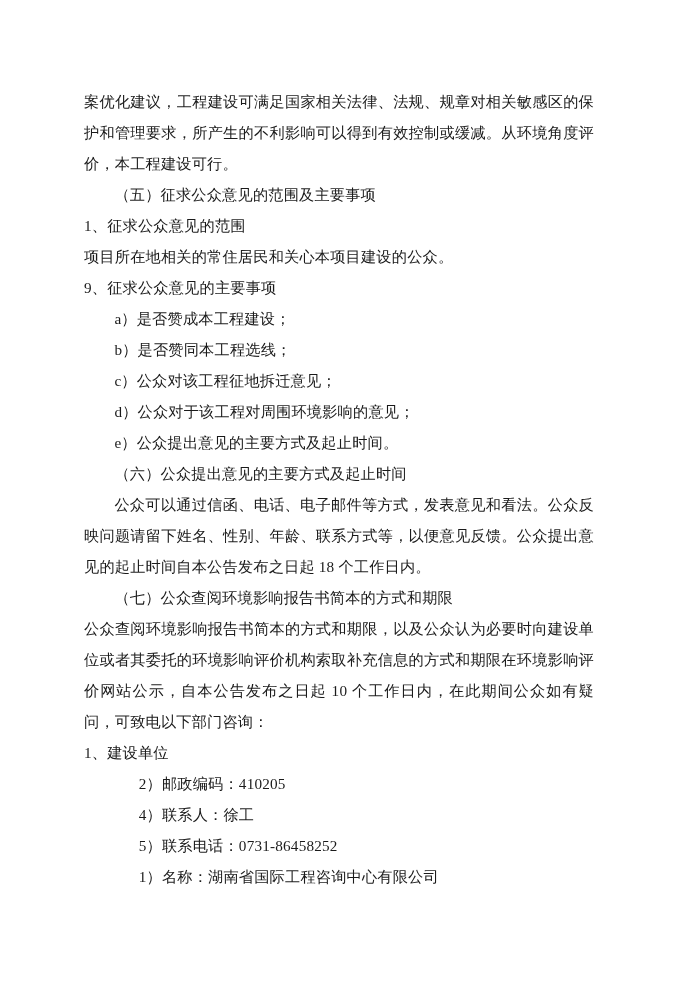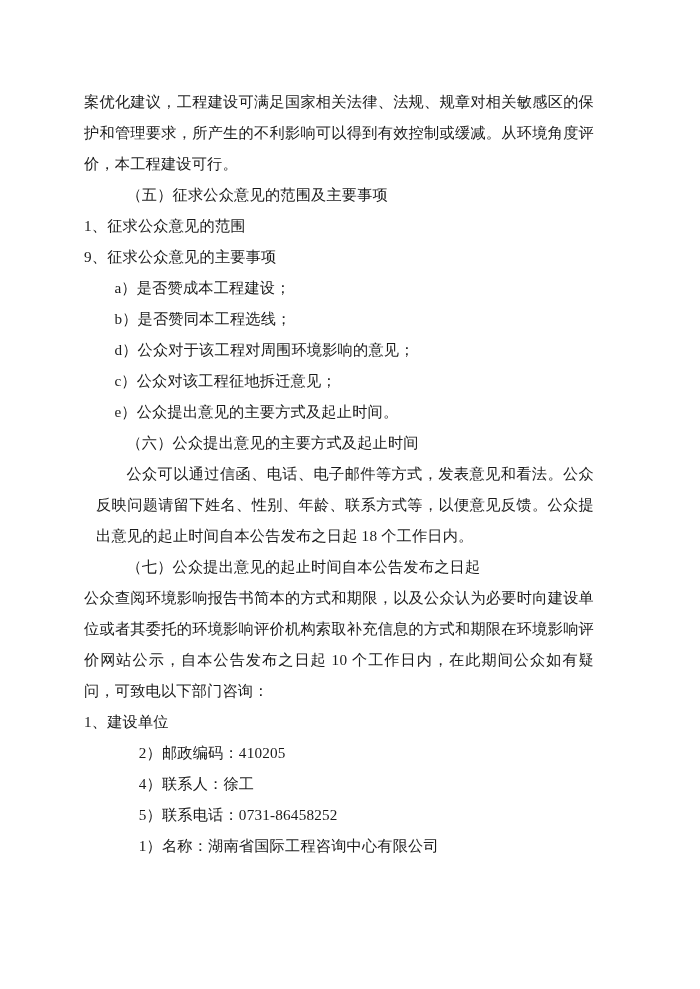--- a/index.html
+++ b/index.html
@@ -28,42 +28,43 @@
     text-align: justify;
     letter-spacing: 0.2px;
   }
   p {
     margin: 0;
     padding: 0;
     text-align: justify;
     text-justify: inter-ideograph;
   }
   .p-flush { text-indent: 0; }
-  .p-ind1 { text-indent: 2em; margin-left: 12px; }
+  .p-ind1 { text-indent: 2em; }
   .p-ind-a { padding-left: 2.0em; text-indent: 0; }
   .p-ind-b { padding-left: 3.6em; text-indent: 0; }
   .p-ind-c { padding-left: 1.2em; text-indent: 0; }
 </style>
 </head>
 <body>
 
 <div class="page">
   <div class="doc-body" id="doc-body">
       <p class="p-flush">案优化建议，工程建设可满足国家相关法律、法规、规章对相关敏感区的保护和管理要求，所产生的不利影响可以得到有效控制或缓减。从环境角度评价，本工程建设可行。</p>
       <p class="p-ind1">（五）征求公众意见的范围及主要事项</p>
       <p class="p-flush">1、征求公众意见的范围</p>
+      <p class="p-flush">项目所在地相关的常住居民和关心本项目建设的公众。</p>
       <p class="p-flush">9、征求公众意见的主要事项</p>
       <p class="p-ind-a">a）是否赞成本工程建设；</p>
       <p class="p-ind-a">b）是否赞同本工程选线；</p>
+      <p class="p-ind-a">c）公众对该工程征地拆迁意见；</p>
       <p class="p-ind-a">d）公众对于该工程对周围环境影响的意见；</p>
-      <p class="p-ind-a">c）公众对该工程征地拆迁意见；</p>
       <p class="p-ind-a">e）公众提出意见的主要方式及起止时间。</p>
       <p class="p-ind1">（六）公众提出意见的主要方式及起止时间</p>
       <p class="p-ind1">公众可以通过信函、电话、电子邮件等方式，发表意见和看法。公众反映问题请留下姓名、性别、年龄、联系方式等，以便意见反馈。公众提出意见的起止时间自本公告发布之日起 18 个工作日内。</p>
-      <p class="p-ind1">（七）公众提出意见的起止时间自本公告发布之日起</p>
+      <p class="p-ind1">（七）公众查阅环境影响报告书简本的方式和期限</p>
       <p class="p-flush">公众查阅环境影响报告书简本的方式和期限，以及公众认为必要时向建设单位或者其委托的环境影响评价机构索取补充信息的方式和期限在环境影响评价网站公示，自本公告发布之日起 10 个工作日内，在此期间公众如有疑问，可致电以下部门咨询：</p>
       <p class="p-flush">1、建设单位</p>
       <p class="p-ind-b">2）邮政编码：410205</p>
       <p class="p-ind-b">4）联系人：徐工</p>
       <p class="p-ind-b">5）联系电话：0731-86458252</p>
       <p class="p-ind-b">1）名称：湖南省国际工程咨询中心有限公司</p>
     </div>
 </div>
 
 </body></html>

